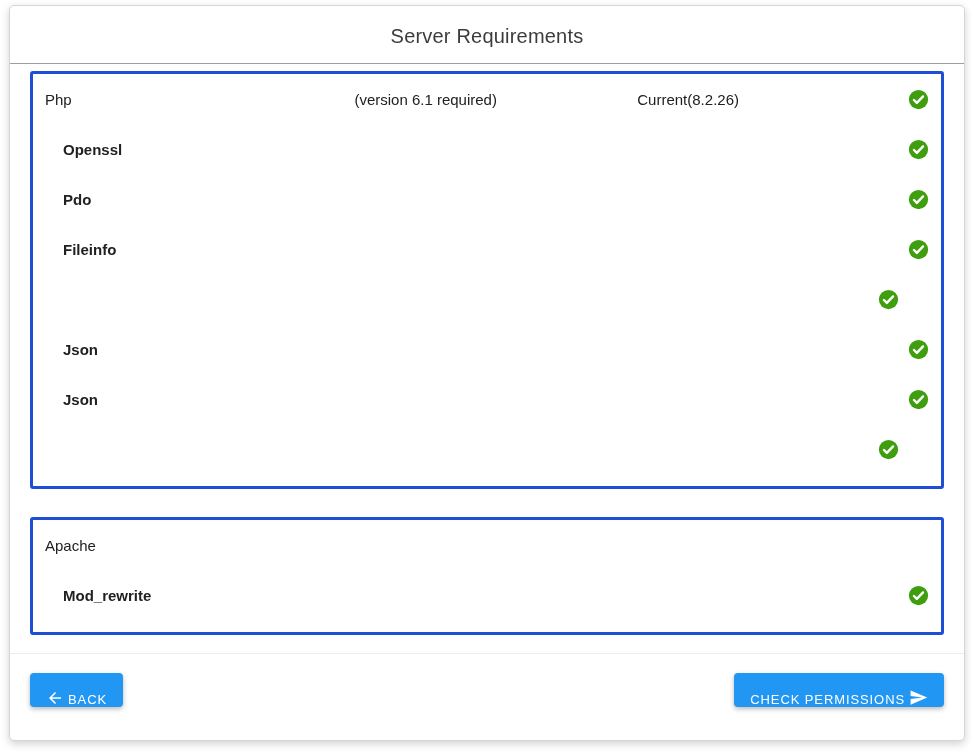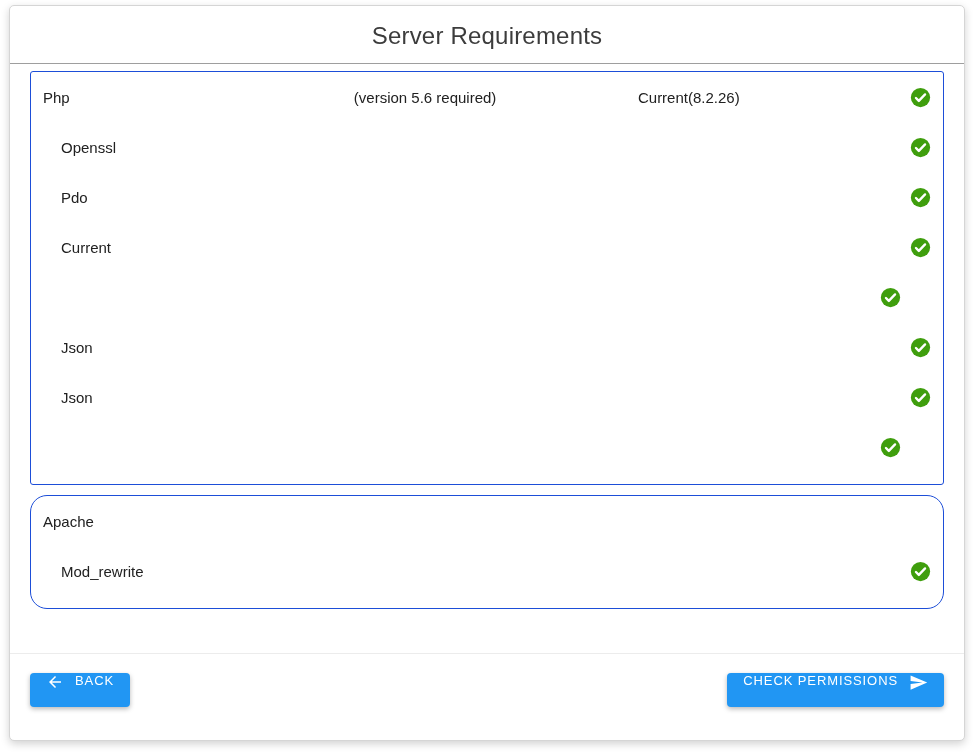--- a/index.html
+++ b/index.html
@@ -20,67 +20,67 @@
     flex-direction: column;
     overflow: hidden;
   }
   .wizard-header {
     padding: 16px 0 13px;
     border-bottom: 1px solid #9e9e9e;
   }
   .wizard-header h1 {
     margin: 0;
     text-align: center;
-    font-size: 24px;
+    font-size: 20px;
     font-weight: 300;
     color: #3c3c3c;
     letter-spacing: 0.2px;
     line-height: 28px;
   }
   .content {
     flex: 1;
     padding: 0 20px;
     overflow: hidden;
   }
   .req-card {
-    border: 1px solid #1d4ed8;
+    border: 3px solid #1d4ed8;
     border-radius: 3px;
     background: #ffffff;
     padding-bottom: 12px;
   }
   .req-card.php    { margin-top: 7px; }
-  .req-card.apache { margin-top: 10px; border-radius: 17px; }
+  .req-card.apache { margin-top: 28px; }
 
   .req-row {
     display: grid;
     grid-template-columns: 35% 32% 1fr 30px;
     align-items: center;
     min-height: 50px;
     padding: 0 12px;
     font-size: 15px;
     color: #212121;
   }
   .req-row .cell-name    { padding-left: 0; }
   .req-row.item-row      { grid-template-columns: 1fr 30px; }
-  .req-row.item-row .cell-name { padding-left: 18px; }
+  .req-row.item-row .cell-name { padding-left: 18px; font-weight: bold; }
   .cell-status { display: flex; justify-content: flex-end; align-items: center; }
 
   .check-icon { display: inline-block; width: 21px; height: 21px; }
 
   .footer {
     border-top: 1px solid #ececec;
     display: flex;
     justify-content: space-between;
     align-items: flex-start;
     padding: 19px 20px 33px;
   }
   .btn {
     display: inline-flex;
-    align-items: flex-start;
-    gap: 11px;
+    align-items: flex-end;
+    gap: 4px;
     background: #2196F3;
     color: #ffffff;
     border: none;
     border-radius: 4px;
     height: 34px;
     padding: 0 16px;
     font-size: 13px;
     font-weight: 500;
     letter-spacing: 0.9px;
     font-family: inherit;
@@ -105,21 +105,21 @@
 
   <div class="wizard-header">
     <h1>Server Requirements</h1>
   </div>
 
   <div class="content">
 
     <div class="req-card php">
       <div class="req-row header-row">
         <span class="cell-name">Php</span>
-        <span class="cell-required">(version 5.6 required)</span>
+        <span class="cell-required">(version 6.1 required)</span>
         <span class="cell-current">Current(8.2.26)</span>
         <span class="cell-status">
           <svg class="check-icon" viewBox="0 0 24 24">
               <use href="#icon-check-circle"></use>
             </svg>
         </span>
       </div>
 
       <div class="req-row item-row">
         <span class="cell-name">Openssl</span>
@@ -133,21 +133,21 @@
       <div class="req-row item-row">
         <span class="cell-name">Pdo</span>
         <span class="cell-status">
           <svg class="check-icon" viewBox="0 0 24 24">
               <use href="#icon-check-circle"></use>
             </svg>
         </span>
       </div>
 
       <div class="req-row item-row">
-        <span class="cell-name">Current</span>
+        <span class="cell-name">Fileinfo</span>
         <span class="cell-status">
           <svg class="check-icon" viewBox="0 0 24 24">
               <use href="#icon-check-circle"></use>
             </svg>
         </span>
       </div>
 
       <div class="req-row item-row">
         <span class="cell-status">
           <svg class="check-icon" viewBox="0 0 24 24">

